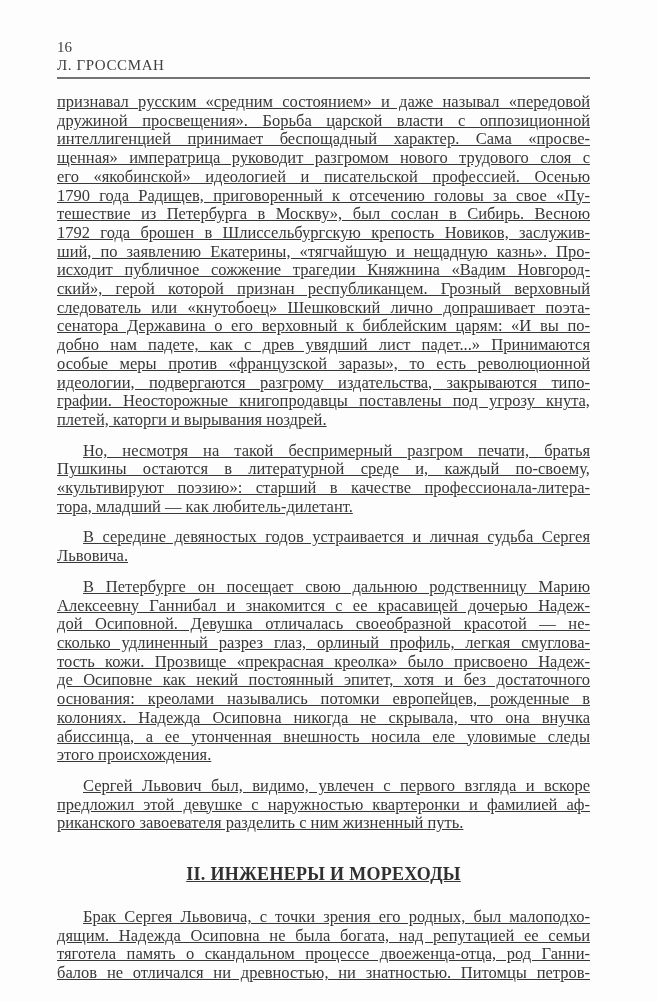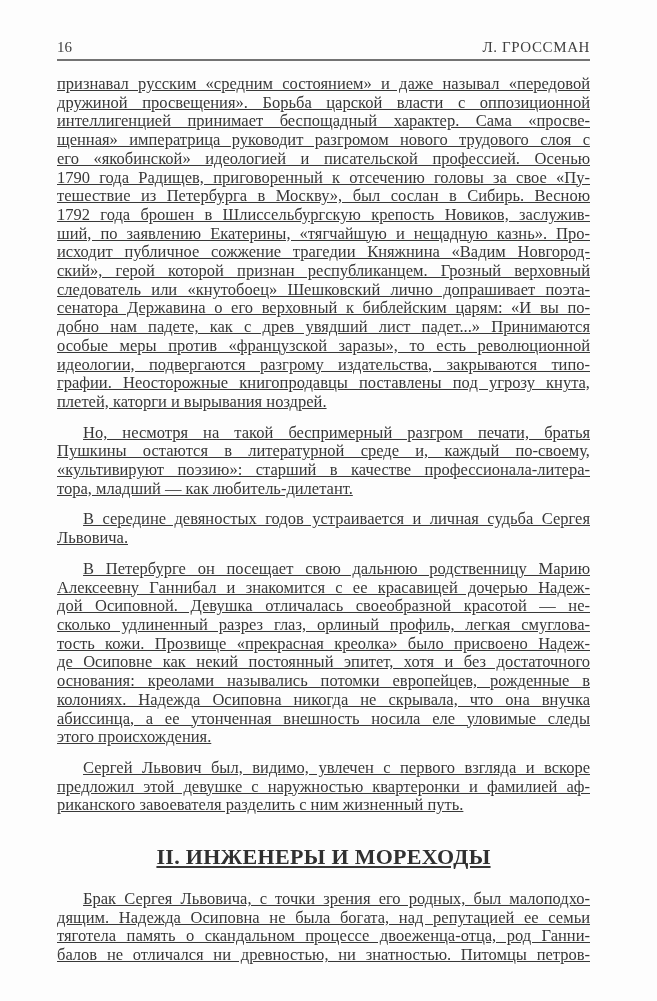--- a/index.html
+++ b/index.html
@@ -18,20 +18,21 @@
     overflow: hidden;
   }
   .header {
     display: flex;
     justify-content: space-between;
     align-items: baseline;
     font-size: 15px;
     line-height: 18px;
     color: #3f3f3f;
     padding-bottom: 3px;
+    flex-direction: column;
   }
   .header .running-title { letter-spacing: 0.6px; }
   .header-rule {
     height: 2px;
     background: #737373;
     width: 100%;
   }
   .body-text {
     margin-top: 14px;
     font-size: 16.5px;
@@ -43,21 +44,21 @@
   .line {
     text-align: justify;
     text-align-last: justify;
     min-height: 18.7px;
   }
   .line.last-line { text-align-last: left; }
   .line.indented { text-indent: 26px; margin-top: 12px; }
   .section-heading {
     text-align: center;
     font-weight: bold;
-    font-size: 22px;
+    font-size: 18px;
     line-height: 19px;
     color: #303030;
     letter-spacing: 0.3px;
     margin-top: 32px;
     margin-bottom: 24px;
   }
 </style>
 </head>
 <body>
 

